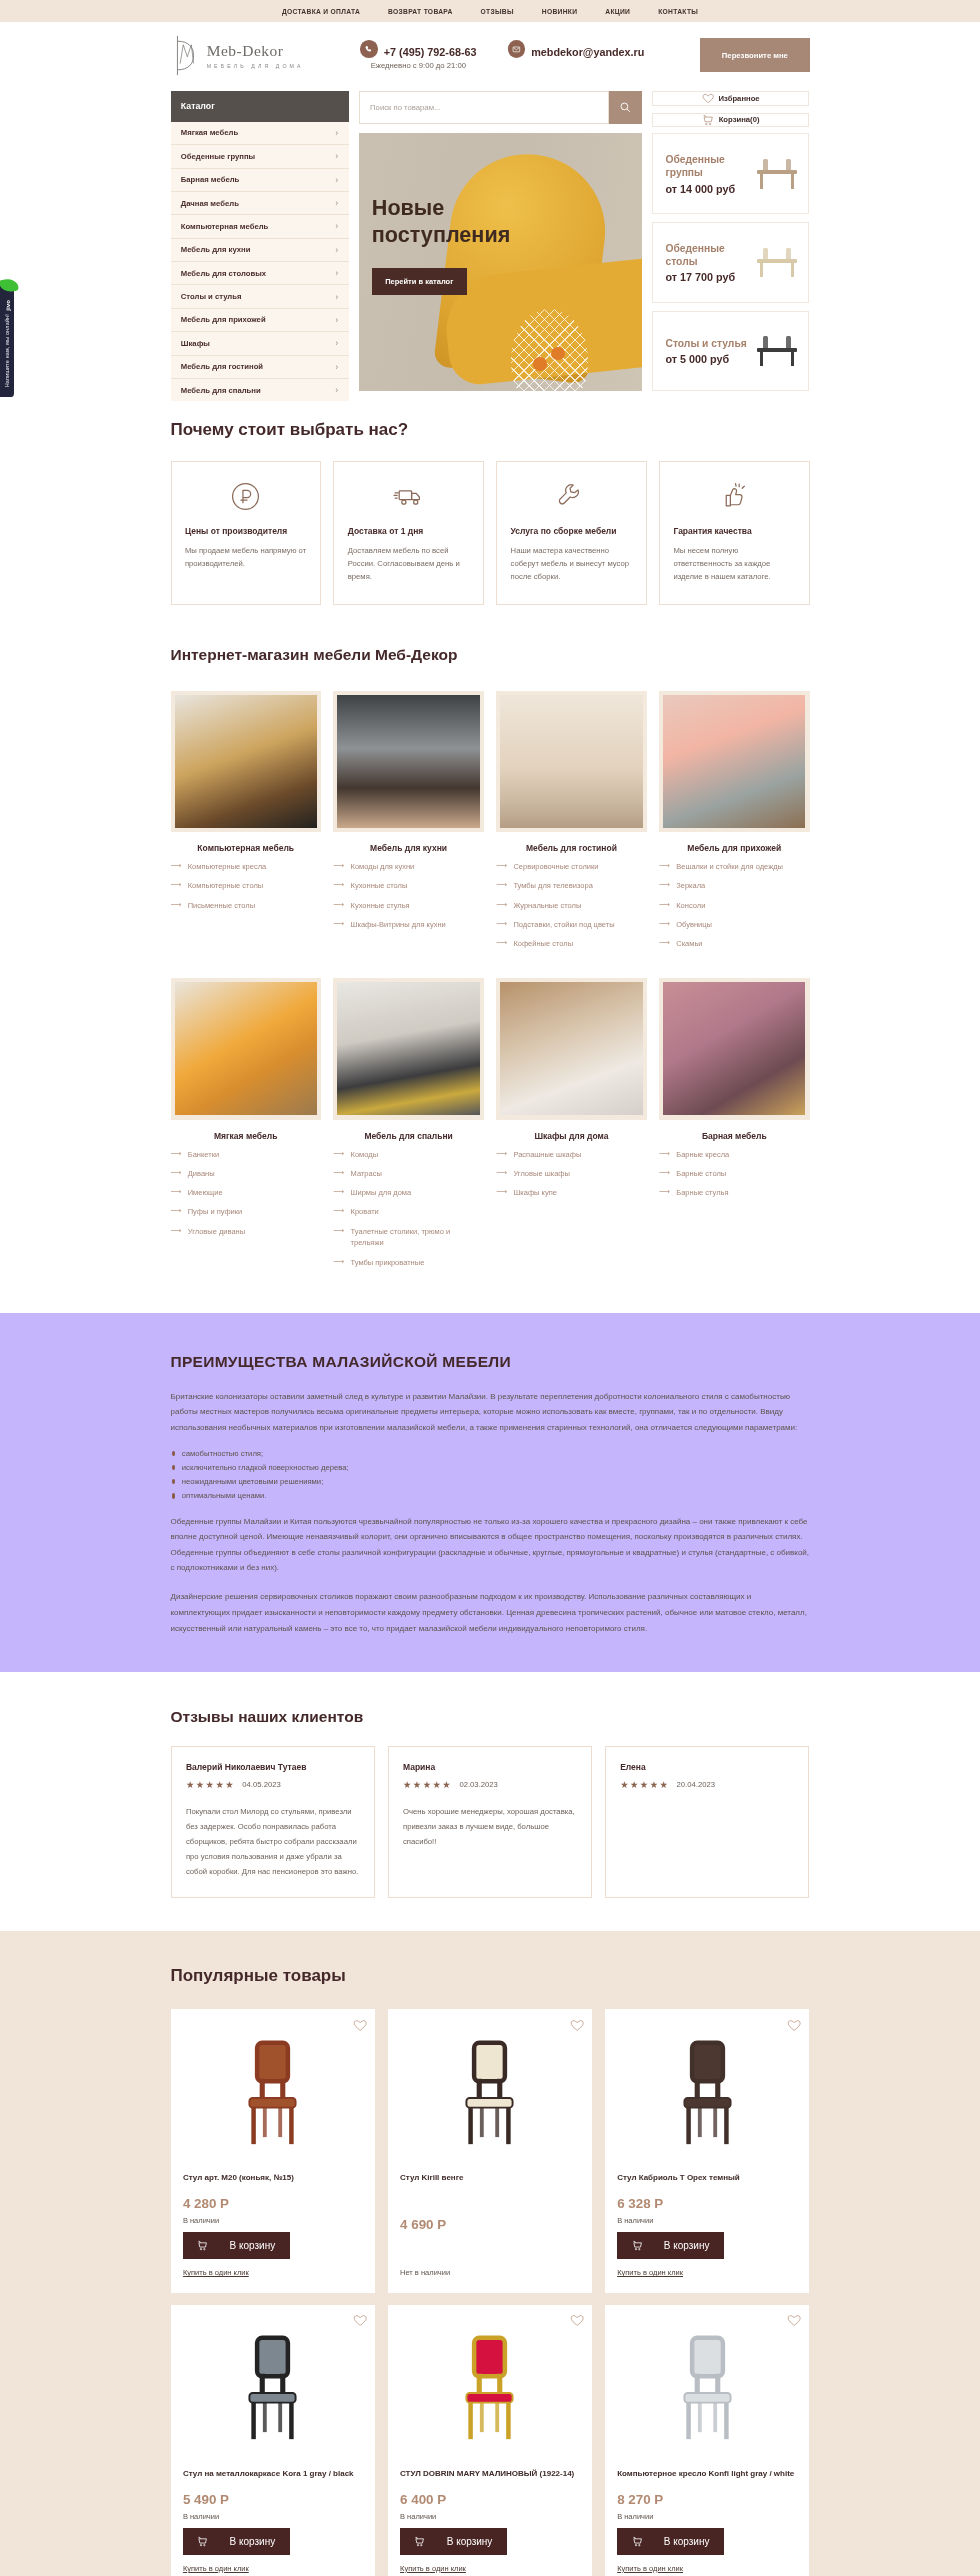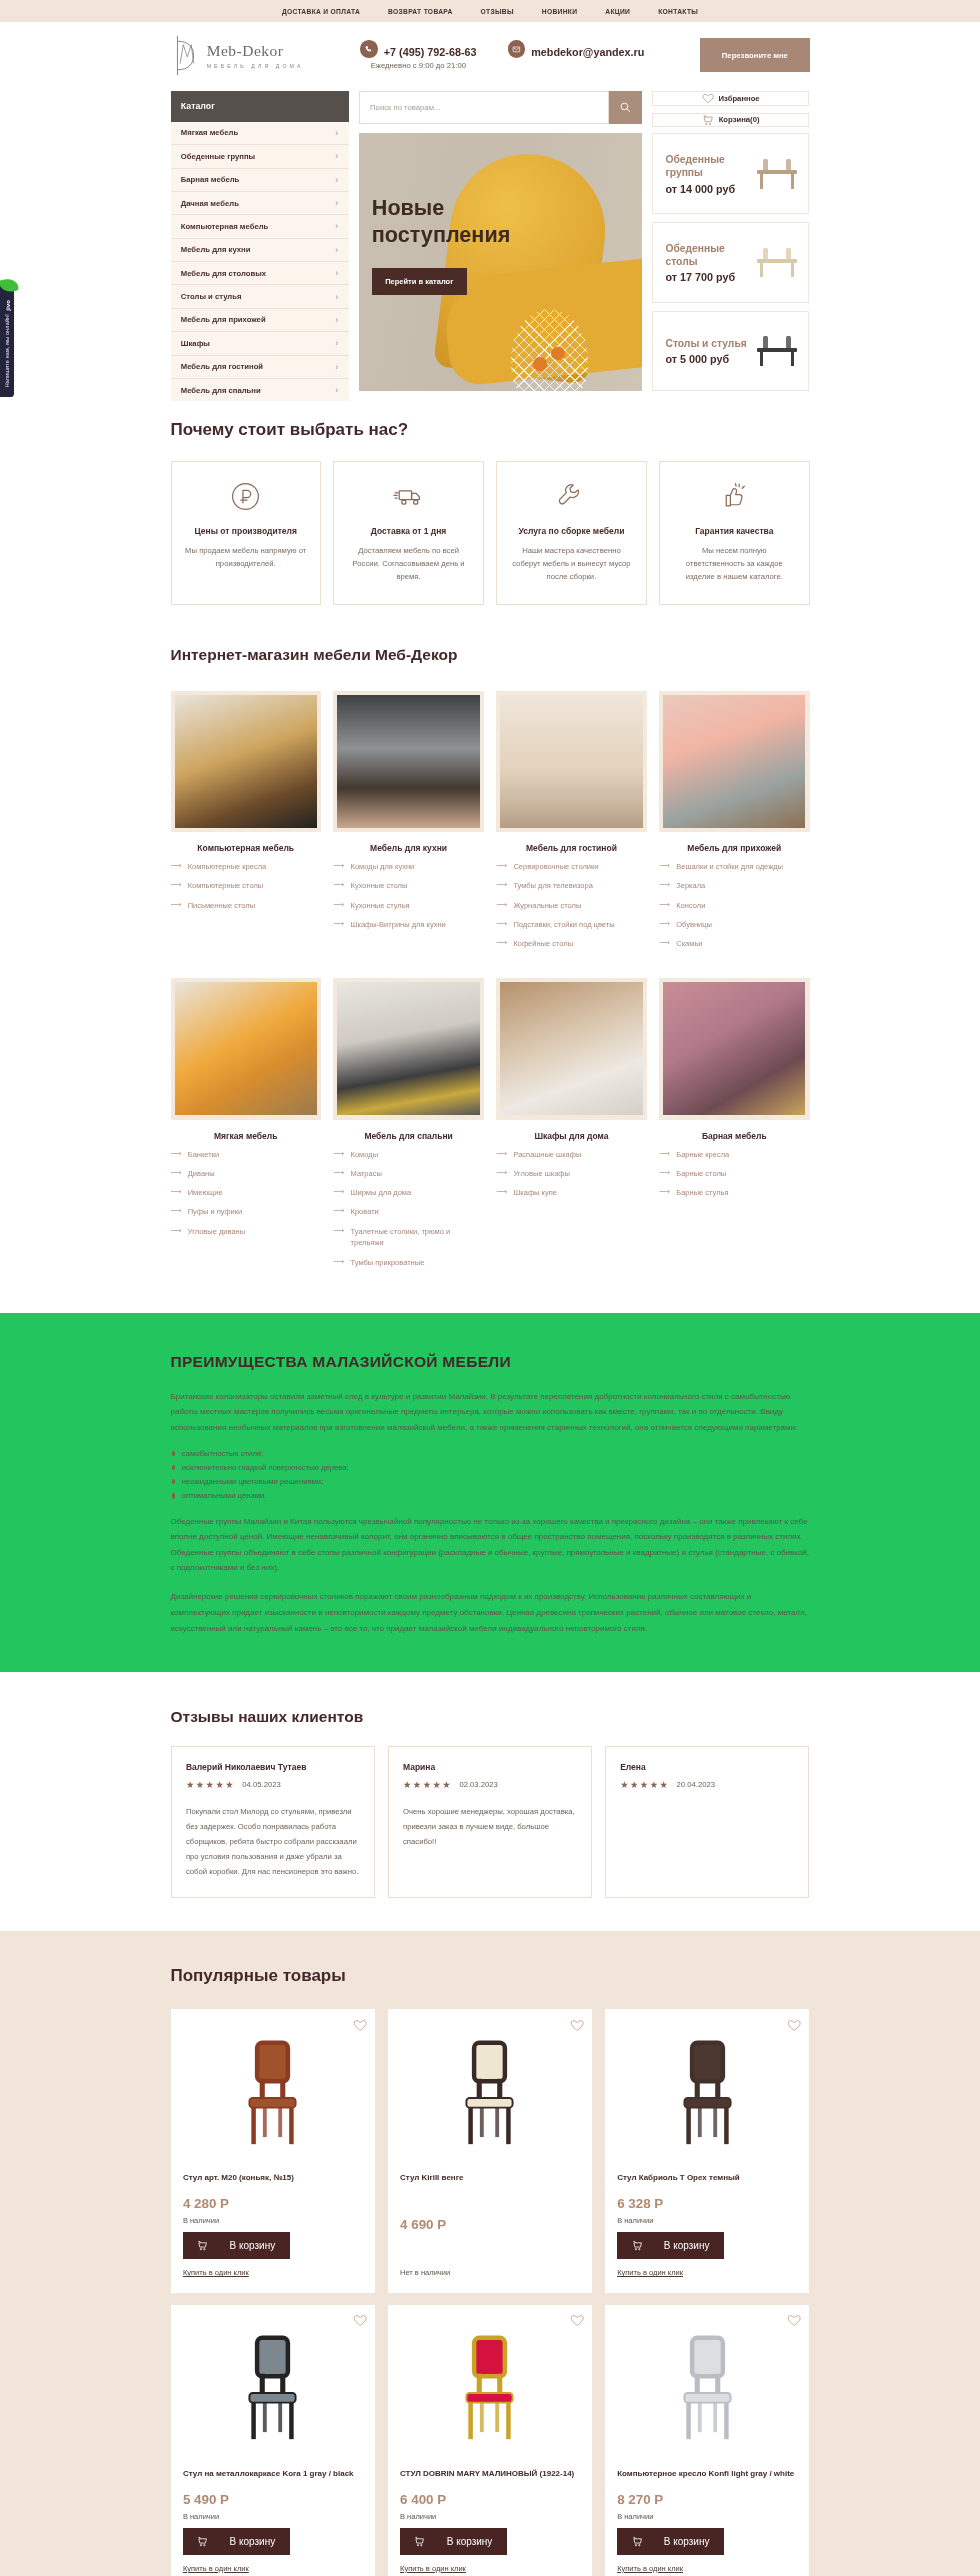--- a/index.html
+++ b/index.html
@@ -59,37 +59,37 @@
   .promo-price { font-size:10.8px; font-weight:700; color:#472a28; margin-top:3.1px; }
   .mini-furn { position:relative; width:44px; height:34px; flex:0 0 auto; }
   .mf-top { position:absolute; left:2.1px; right:2.1px; top:13.4px; height:4.1px; border-radius:1px; }
   .mf-leg { position:absolute; top:17.5px; width:2.6px; height:14.4px; }
   .mf-back { position:absolute; top:2.1px; width:4.6px; height:12.4px; border-radius:1.5px; opacity:.75; }
 
   
   .why { margin-top:29px; }
   .sec-title { font-size:17px; font-weight:700; color:#44282a; }
   .why-grid { display:grid; grid-template-columns:repeat(4,1fr); gap:12.4px; margin-top:20.6px; }
-  .why-card { background:#fff; border:0.5px solid #ecdfd2; padding:17.5px 13.4px 20.6px; text-align:center; min-height:118px; }
+  .why-card { background:#fff; border:0.5px solid #ecdfd2; padding:17.5px 13.4px 20.6px; text-align:left; min-height:118px; }
   .why-ico { display:flex; justify-content:center; margin-bottom:13.4px; }
   .why-title { font-size:8.5px; font-weight:700; color:#472a28; margin-bottom:8.2px; }
   .why-text { font-size:7.7px; line-height:1.7; color:#7b6c63; }
 
   
   .cats { margin-top:41px; }
   .cats-grid { display:grid; grid-template-columns:repeat(4,1fr); gap:20.6px 12.4px; margin-top:27px; }
   .cat-card-photo { background:#f4e9dd; padding:4.1px; cursor:pointer; }
   .cat-card-photo-inner { height:133px; }
   .cat-card-title { text-align:center; font-size:8.5px; font-weight:700; color:#44282a; margin:11.3px 0 5.2px; cursor:pointer; }
   .cat-link-row { display:flex; gap:6.2px; margin:7.7px 0; align-items:flex-start; }
   .cat-link-arrow { color:#bfa08e; font-size:7.7px; flex:0 0 auto; }
   .cat-link { font-size:7.5px; color:#a8887a; line-height:1.55; cursor:pointer; }
 
   
-  .band-cream { background:#22c55e; margin-top:37px; padding:40px 0 36px; }
+  .band-cream { background:#c4b5fd; margin-top:37px; padding:40px 0 36px; }
   .adv-title { font-size:15.5px; font-weight:700; color:#44282a; letter-spacing:0.3px; }
   .adv-intro { margin-top:17.5px; font-size:8px; line-height:1.95; color:#5f544c; }
   .adv-bullets { list-style:none; margin-top:13.4px; }
   .adv-bullets li { font-size:7.7px; color:#5f544c; margin:5.2px 0; padding-left:11.3px; position:relative; }
   .adv-bullets li::before { content:""; position:absolute; left:1px; top:2.1px; width:3.6px; height:5.2px; border-radius:50%; background:#8a5a49; }
   .adv-par { margin-top:13.4px; font-size:8px; line-height:1.95; color:#5f544c; }
 
   
   .reviews-sec { margin-top:36px; }
   .reviews-grid { display:grid; grid-template-columns:repeat(3,1fr); gap:12.4px; margin-top:19.6px; }

